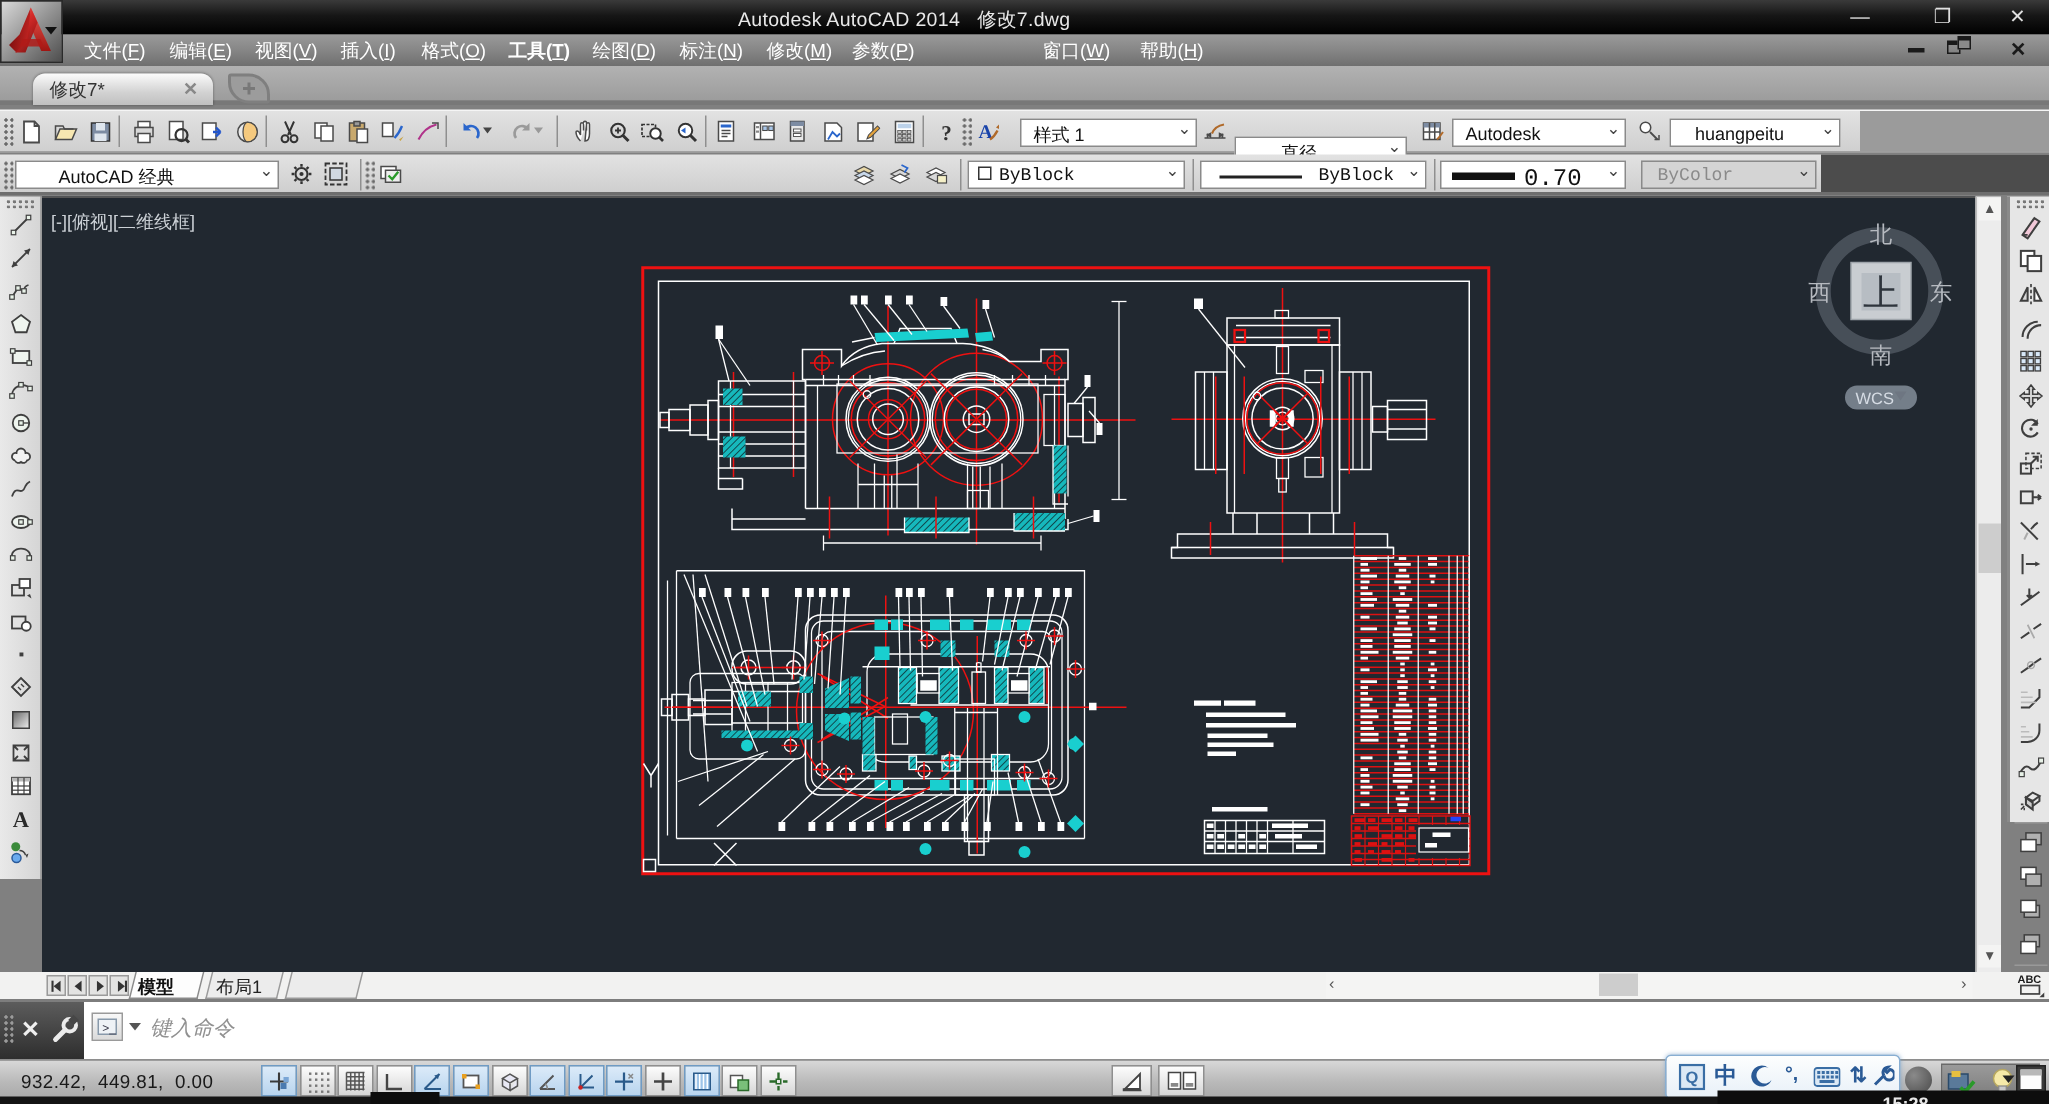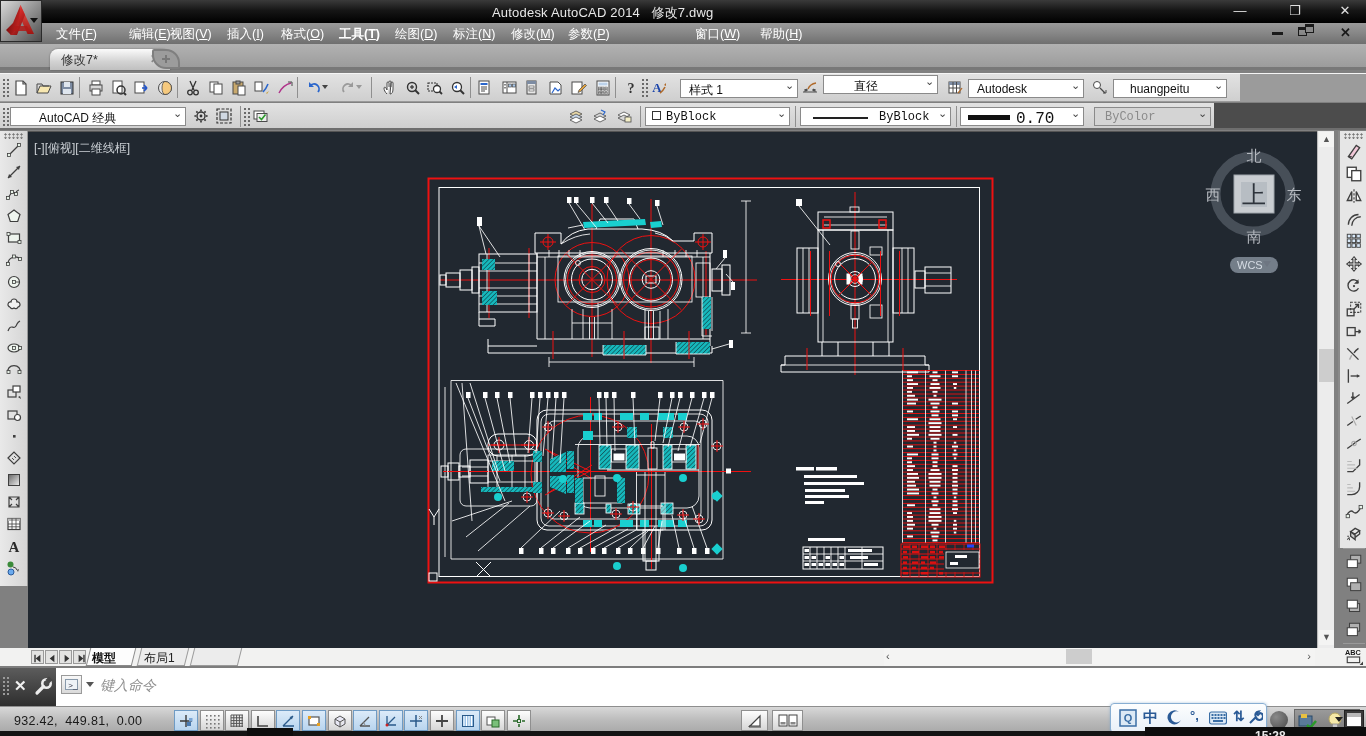--- a/index.html
+++ b/index.html
@@ -17,21 +17,21 @@
 #menubar .mi u { text-decoration:underline; }
 
 #logo { position:absolute; left:0; top:0; width:42px; height:42px;
   background:linear-gradient(135deg,#d9d9d9 0%,#9a9a9a 45%,#4e4e4e 100%);
   border:1px solid #2a2a2a; z-index:10; }
 
 #doctabs { position:absolute; left:0; top:44px; width:1366px; height:26px;
   background:linear-gradient(#b2b2b2,#9c9c9c); border-bottom:3px solid #787878;}
 #tab1 { position:absolute; left:22px; top:5px; width:120px; height:21px;
   background:linear-gradient(#fbfbfb,#d2d2d2 60%,#c0c0c0); border-radius:8px 8px 0 0;
-  color:#333; font-size:12.5px; padding:3px 0 0 11px; box-shadow:0 0 2px rgba(0,0,0,.4);margin-left:28px;}
+  color:#333; font-size:12.5px; padding:3px 0 0 11px; box-shadow:0 0 2px rgba(0,0,0,.4);}
 #tab1 .x { position:absolute; right:10px; top:3px; color:#888; font-size:12px; font-weight:bold;}
 #plusbtn { position:absolute; left:152px; top:5px; width:28px; height:20px;
   background:#9c9c9c; border:2px solid #7f7f7f; border-radius:2px 14px 2px 14px; }
 #plusbtn:before { content:""; position:absolute; left:8px; top:7px; width:8px; height:2px; background:#787878;}
 #plusbtn:after { content:""; position:absolute; left:11px; top:4px; width:2px; height:8px; background:#787878;}
 
 .tbrow { position:absolute; left:0; width:1366px; background:linear-gradient(#e2e2e2,#cfcfcf); }
 #tbrow1 { top:73px; height:29px; border-top:1px solid #f5f5f5; border-bottom:1px solid #9a9a9a;}
 #tbrow2 { top:103px; height:27px; border-bottom:2px solid #6e6e6e;}
 .grip { position:absolute; top:4px; width:7px; height:20px;
@@ -67,21 +67,21 @@
 
   <div id="titlebar">
     <div class="ttext">Autodesk AutoCAD 2014&nbsp;&nbsp;&nbsp;修改7.dwg</div>
     <div class="winbtn" style="left:1225px;">—</div>
     <div class="winbtn" style="left:1280px;">❐</div>
     <div class="winbtn" style="left:1330px;">✕</div>
   </div>
 
   <div id="menubar">
     <div class="mi" style="left:56px;">文件(<u>F</u>)</div>
-    <div class="mi" style="left:113px;margin-left:16px;">编辑(<u>E</u>)</div>
+    <div class="mi" style="left:113px;">编辑(<u>E</u>)</div>
     <div class="mi" style="left:170px;">视图(<u>V</u>)</div>
     <div class="mi" style="left:227px;">插入(<u>I</u>)</div>
     <div class="mi" style="left:281px;">格式(<u>O</u>)</div>
     <div class="mi" style="left:339px;font-weight:bold;">工具(<u>T</u>)</div>
     <div class="mi" style="left:395px;">绘图(<u>D</u>)</div>
     <div class="mi" style="left:453px;">标注(<u>N</u>)</div>
     <div class="mi" style="left:511px;">修改(<u>M</u>)</div>
     <div class="mi" style="left:568px;">参数(<u>P</u>)</div>
     <div class="mi" style="left:695px;">窗口(<u>W</u>)</div>
     <div class="mi" style="left:760px;">帮助(<u>H</u>)</div>
@@ -319,21 +319,21 @@
 <div class="combo" style="left:680px;top:5px;width:118px;height:19px;background:#fff;color:#111;">
         <div style="position:absolute;left:8px;top:2px;white-space:nowrap;">样式 1</div>
         <div class="arr"></div>
       </div>
 <div class="ico" style="left:799px;">
         <svg width="16" height="16" viewBox="0 0 16 16" style="">
           <path d="M1,12 h14 M3,12 v-3 M13,12 v-3 M3,10 l2,-1 v2 z M13,10 l-2,-1 v2 z" stroke="#4a4a4a" fill="#4a4a4a" stroke-width="1"></path>
           <path d="M6,9 q2,-5 8,-6" stroke="#b06a2a" stroke-width="1.4" fill="none"></path>
         </svg>
       </div>
-<div class="combo" style="left:823px;top:1px;width:115px;height:19px;background:#fff;color:#111;">
+<div class="combo" style="left:823px;top:17px;width:115px;height:19px;background:#fff;color:#111;">
         <div style="position:absolute;left:30px;top:2px;white-space:nowrap;">直径</div>
         <div class="arr"></div>
       </div>
 <div class="ico" style="left:945px;">
         <svg width="16" height="16" viewBox="0 0 16 16" style="">
           <rect x="1" y="2" width="11" height="11" fill="#fff" stroke="#4a4a4a"></rect>
           <rect x="1" y="2" width="11" height="3" fill="#7d8ca3"></rect>
           <line x1="1" y1="8" x2="12" y2="8" stroke="#4a4a4a"></line>
           <line x1="5" y1="2" x2="5" y2="13" stroke="#4a4a4a"></line>
           <line x1="8.5" y1="2" x2="8.5" y2="13" stroke="#4a4a4a"></line>

